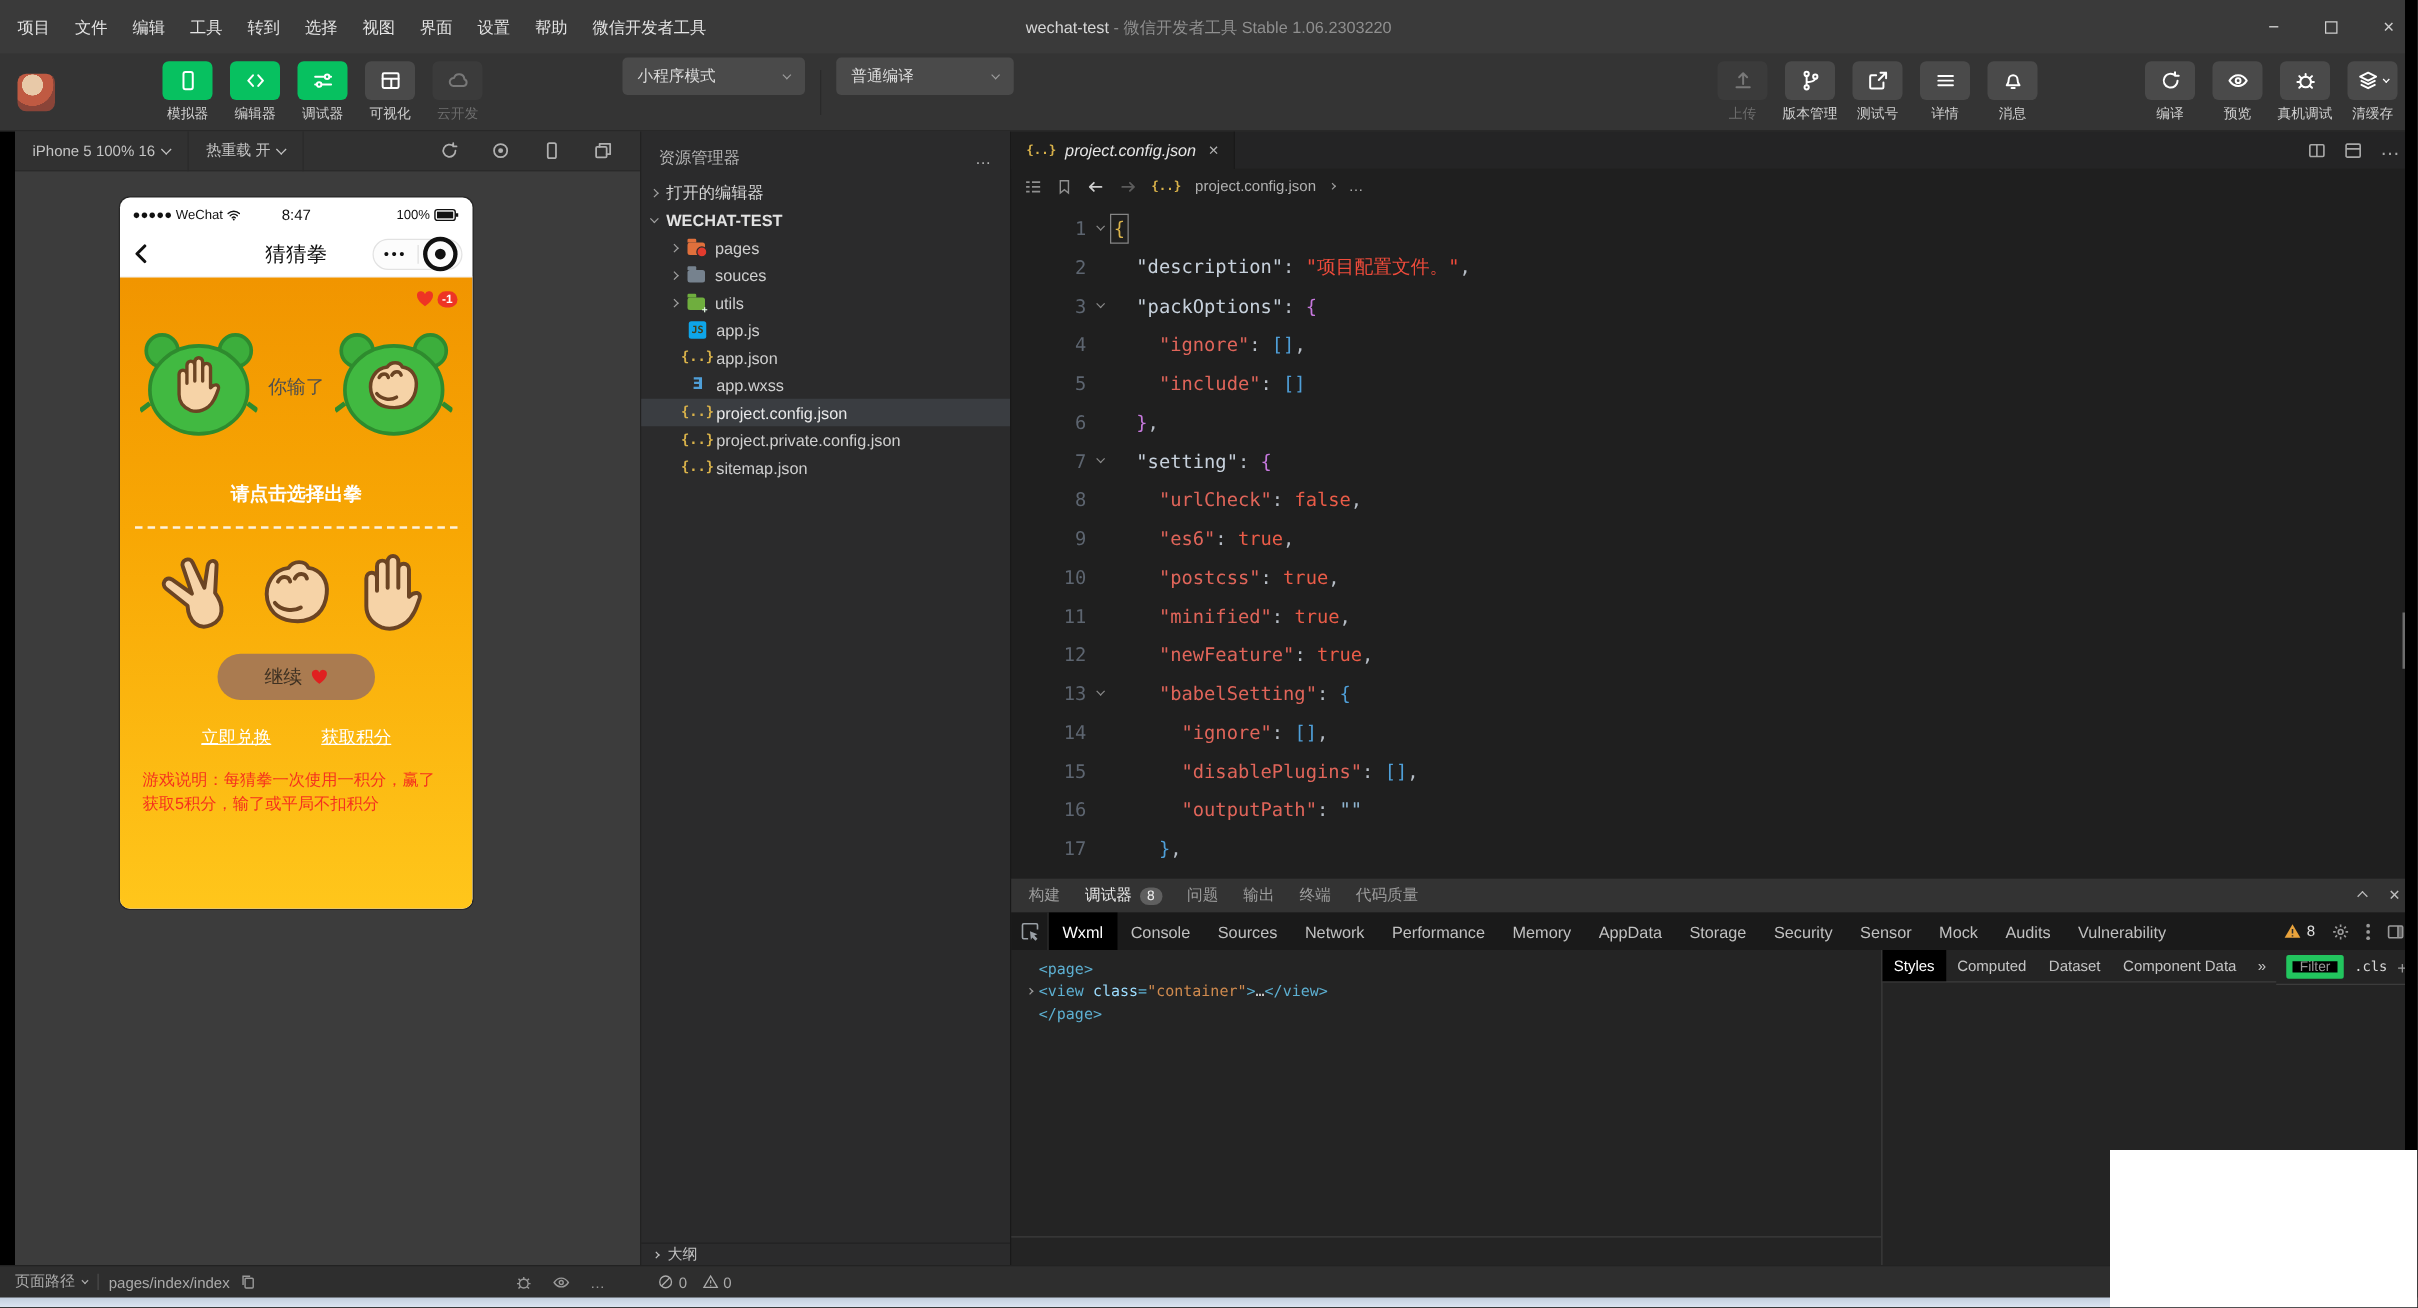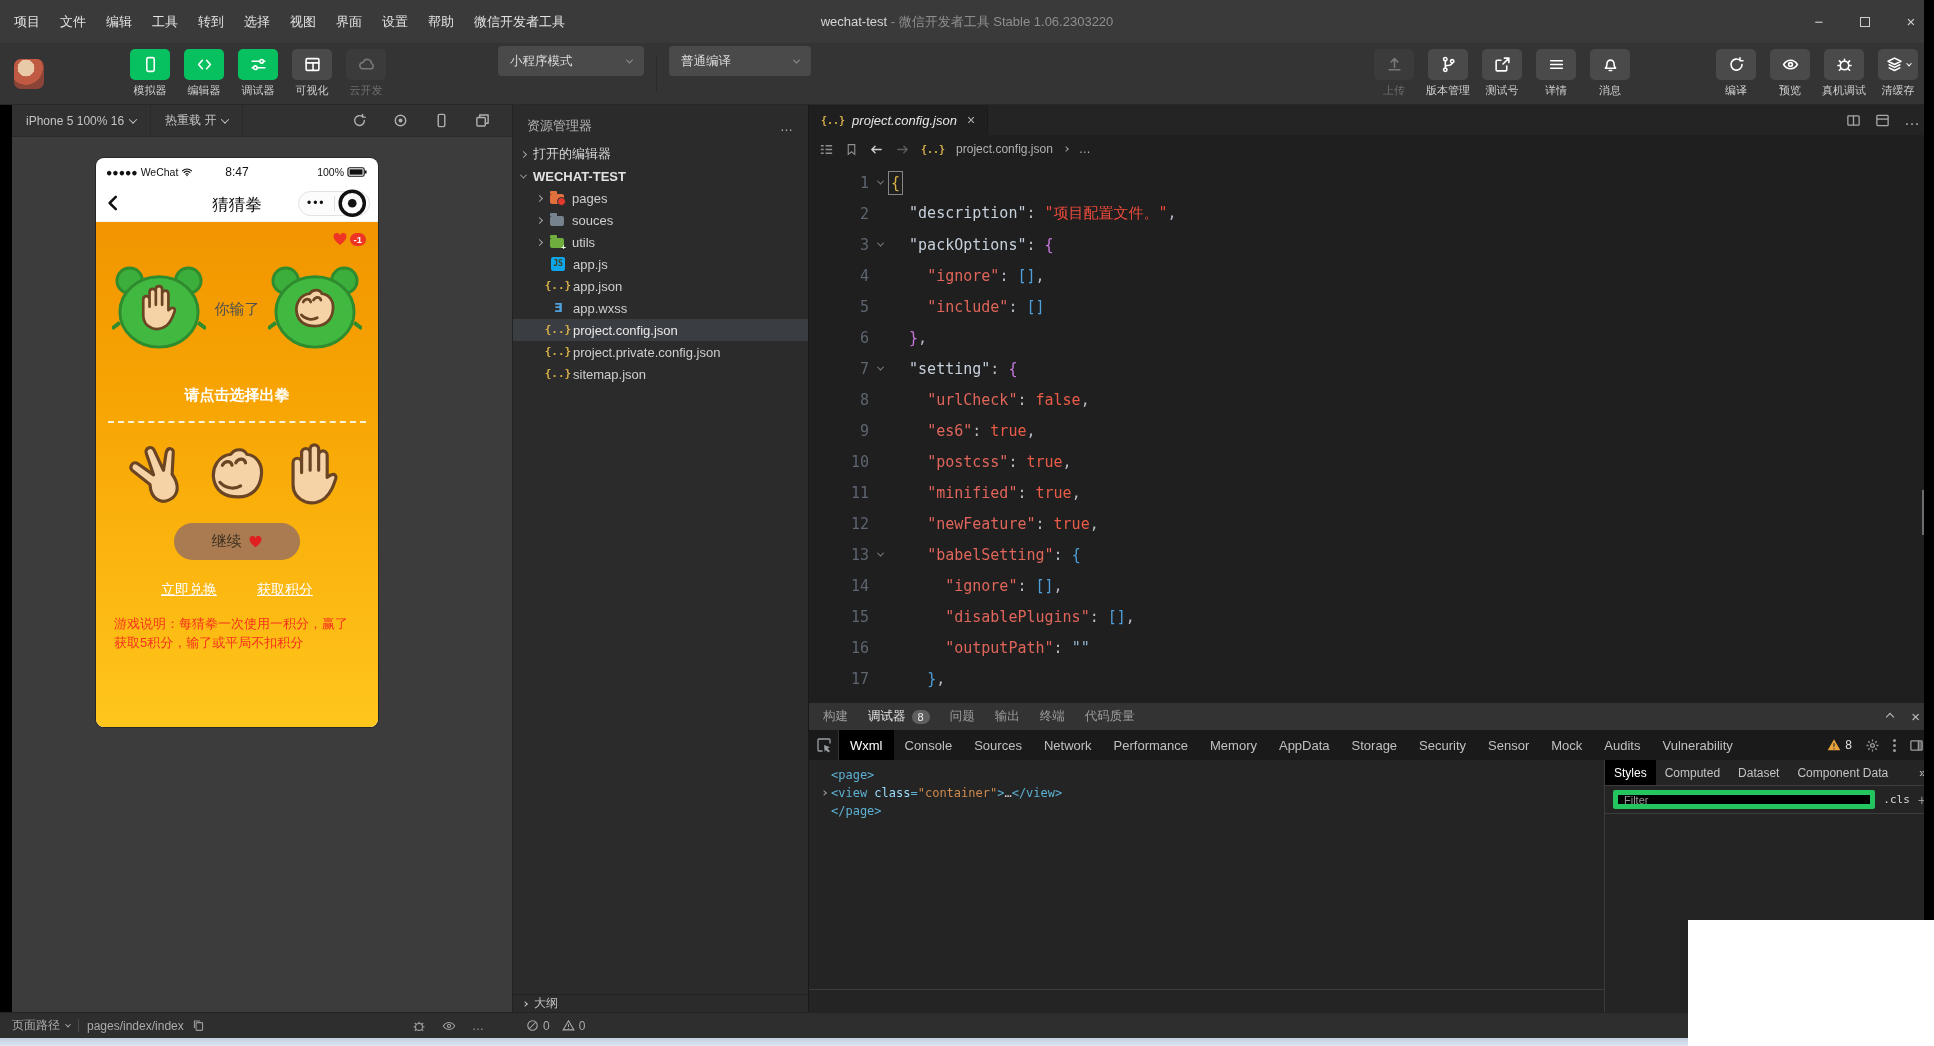--- a/index.html
+++ b/index.html
@@ -141,21 +141,21 @@
   .dbg-r2-right .ico{width:15px;height:15px;cursor:pointer}
   .warn8{display:flex;align-items:center;gap:4px;color:#e0e0e0;font-size:12px;cursor:pointer}
   .warn8 .ico{width:14px;height:14px}
   .dbg-body{display:flex;height:252px}
   .wxml{width:795px;padding:6px 0 0 8px;font:12px "DejaVu Sans Mono",monospace;position:relative}
   .wxml:after{content:"";position:absolute;left:0;right:0;bottom:22px;border-bottom:1px solid #3c3c3c}
   .wline{height:18px;display:flex;align-items:center;white-space:pre}
   .warr{width:14px;color:#9a9a9a;display:flex;justify-content:center;flex:none}
   .warr .cv{width:4px;height:4px}
   .wx-t{color:#5db0d2}.wx-a{color:#9cdcfe}.wx-v{color:#cf8a4e}.wx-x{color:#cfcfcf}
-  .styles{flex:1;border-left:1px solid #3c3c3c;display:flex;flex-direction:column}
+  .styles{flex:1;border-left:1px solid #3c3c3c;display:flex;flex-direction:row}
   .st-tabs{height:26px;display:flex;align-items:stretch;font-size:12px;color:#c4c4c4;border-bottom:1px solid #3c3c3c}
   .st-tab{display:flex;align-items:center;padding:0 9px;cursor:pointer;white-space:nowrap}
   .st-tab.on{background:#000;color:#fff}
   .st-more{margin-left:auto;padding:0 8px;display:flex;align-items:center;cursor:pointer}
   .st-filter{height:28px;display:flex;align-items:center;gap:8px;padding:0 8px;border-bottom:1px solid #3c3c3c}
   .st-input{flex:1;height:19px;background:#000000;border:5px solid #22c55e;border-radius:2px;color:#999;font-size:11px;padding:0 6px;display:flex;align-items:center}
   .st-cls{color:#d8d8d8;font:11px "DejaVu Sans Mono",monospace;cursor:pointer}
   .st-plus{color:#999;font-size:14px;cursor:pointer}
 
   

